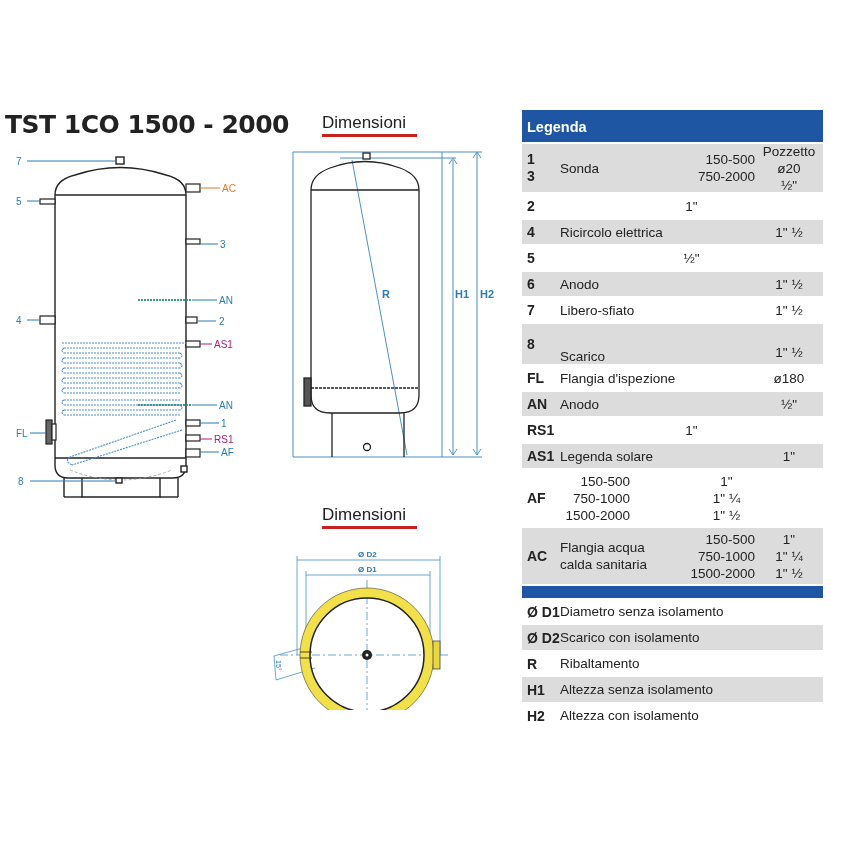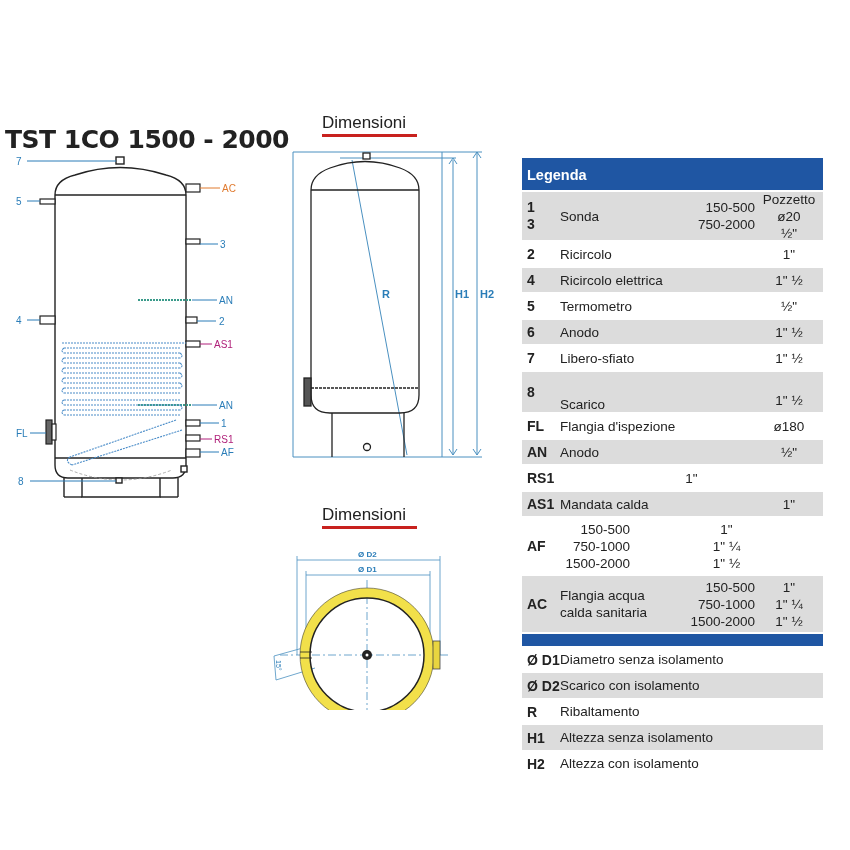--- a/index.html
+++ b/index.html
@@ -1,25 +1,25 @@
 <!DOCTYPE html>
 <html><head>
 <meta charset="utf-8">
 <style>
   html, body { margin:0; padding:0; background:#ffffff; }
   body { width:850px; height:850px; position:relative; overflow:hidden; font-family:"Liberation Sans", sans-serif; }
   .abs { position:absolute; }
-  .title { left:5px; top:125px; font-size:25px; font-weight:bold; color:#222222; letter-spacing:-0.5px; font-family:"DejaVu Sans", sans-serif; }
+  .title { left:5px; top:110px; font-size:25px; font-weight:bold; color:#222222; letter-spacing:-0.5px; font-family:"DejaVu Sans", sans-serif; }
   .dim-title { font-size:17px; color:#222; font-family:"Liberation Sans", sans-serif; }
   .dim-underline { height:3px; background:#c8211e; }
   svg text { font-family:"Liberation Sans", sans-serif; }
 
   
   .legend { left:522px; top:110px; width:301px; font-family:"Liberation Sans", sans-serif; font-size:13.5px; color:#222; }
-  .legend-header { background:#1f56a3; color:#fff; font-weight:bold; height:32px; line-height:34px; padding-left:5px; font-size:14.5px;margin-top:48px; }
+  .legend-header { background:#1f56a3; color:#fff; font-weight:bold; height:32px; line-height:34px; padding-left:5px; font-size:14.5px; }
   .row { display:flex; align-items:center; border-top:2px solid #fff; }
   .row.gray { background:#dcdcdc; }
   .row .code { width:38px; padding-left:5px; font-weight:bold; font-size:14px; box-sizing:border-box; }
   .row .desc { width:125px; }
   .row .range { width:70px; text-align:right; }
   .row .val { flex:1; text-align:center; }
   .multi { line-height:17px; }
   .legend-footer { height:12px; background:#1f56a3; margin-top:2px; }
   .foot-row { display:flex; align-items:center; height:25px; border-top:1px solid #fff; }
   .foot-row.gray { background:#dcdcdc; }
@@ -190,31 +190,29 @@
       <div>750-2000</div>
     </div>
     <div class="val multi">
       <div>Pozzetto ø20</div>
       <div>½"</div>
     </div>
   </div>
 
   <div class="row" style="height:24px;">
     <div class="code">2</div>
-    <div class="desc" style="width:195px;">Ricircolo</div>
     <div class="val">1"</div>
   </div>
   <div class="row gray" style="height:24px;">
     <div class="code">4</div>
     <div class="desc" style="width:195px;">Ricircolo elettrica</div>
     <div class="val">1" ½</div>
   </div>
   <div class="row" style="height:24px;">
     <div class="code">5</div>
-    <div class="desc" style="width:195px;">Termometro</div>
     <div class="val">½"</div>
   </div>
   <div class="row gray" style="height:24px;">
     <div class="code">6</div>
     <div class="desc" style="width:195px;">Anodo</div>
     <div class="val">1" ½</div>
   </div>
   <div class="row" style="height:24px;">
     <div class="code">7</div>
     <div class="desc" style="width:195px;">Libero-sfiato</div>
@@ -234,21 +232,21 @@
     <div class="code">AN</div>
     <div class="desc" style="width:195px;">Anodo</div>
     <div class="val">½"</div>
   </div>
   <div class="row" style="height:24px;">
     <div class="code">RS1</div>
     <div class="val">1"</div>
   </div>
   <div class="row gray" style="height:24px;">
     <div class="code">AS1</div>
-    <div class="desc" style="width:195px;">Mandata calda</div>
+    <div class="desc" style="width:195px;">Legenda solare</div>
     <div class="val">1"</div>
   </div>
 
   <div class="row" style="height:56px;">
     <div class="code">AF</div>
     <div class="range multi">
       <div>150-500</div>
       <div>750-1000</div>
       <div>1500-2000</div>
     </div>

